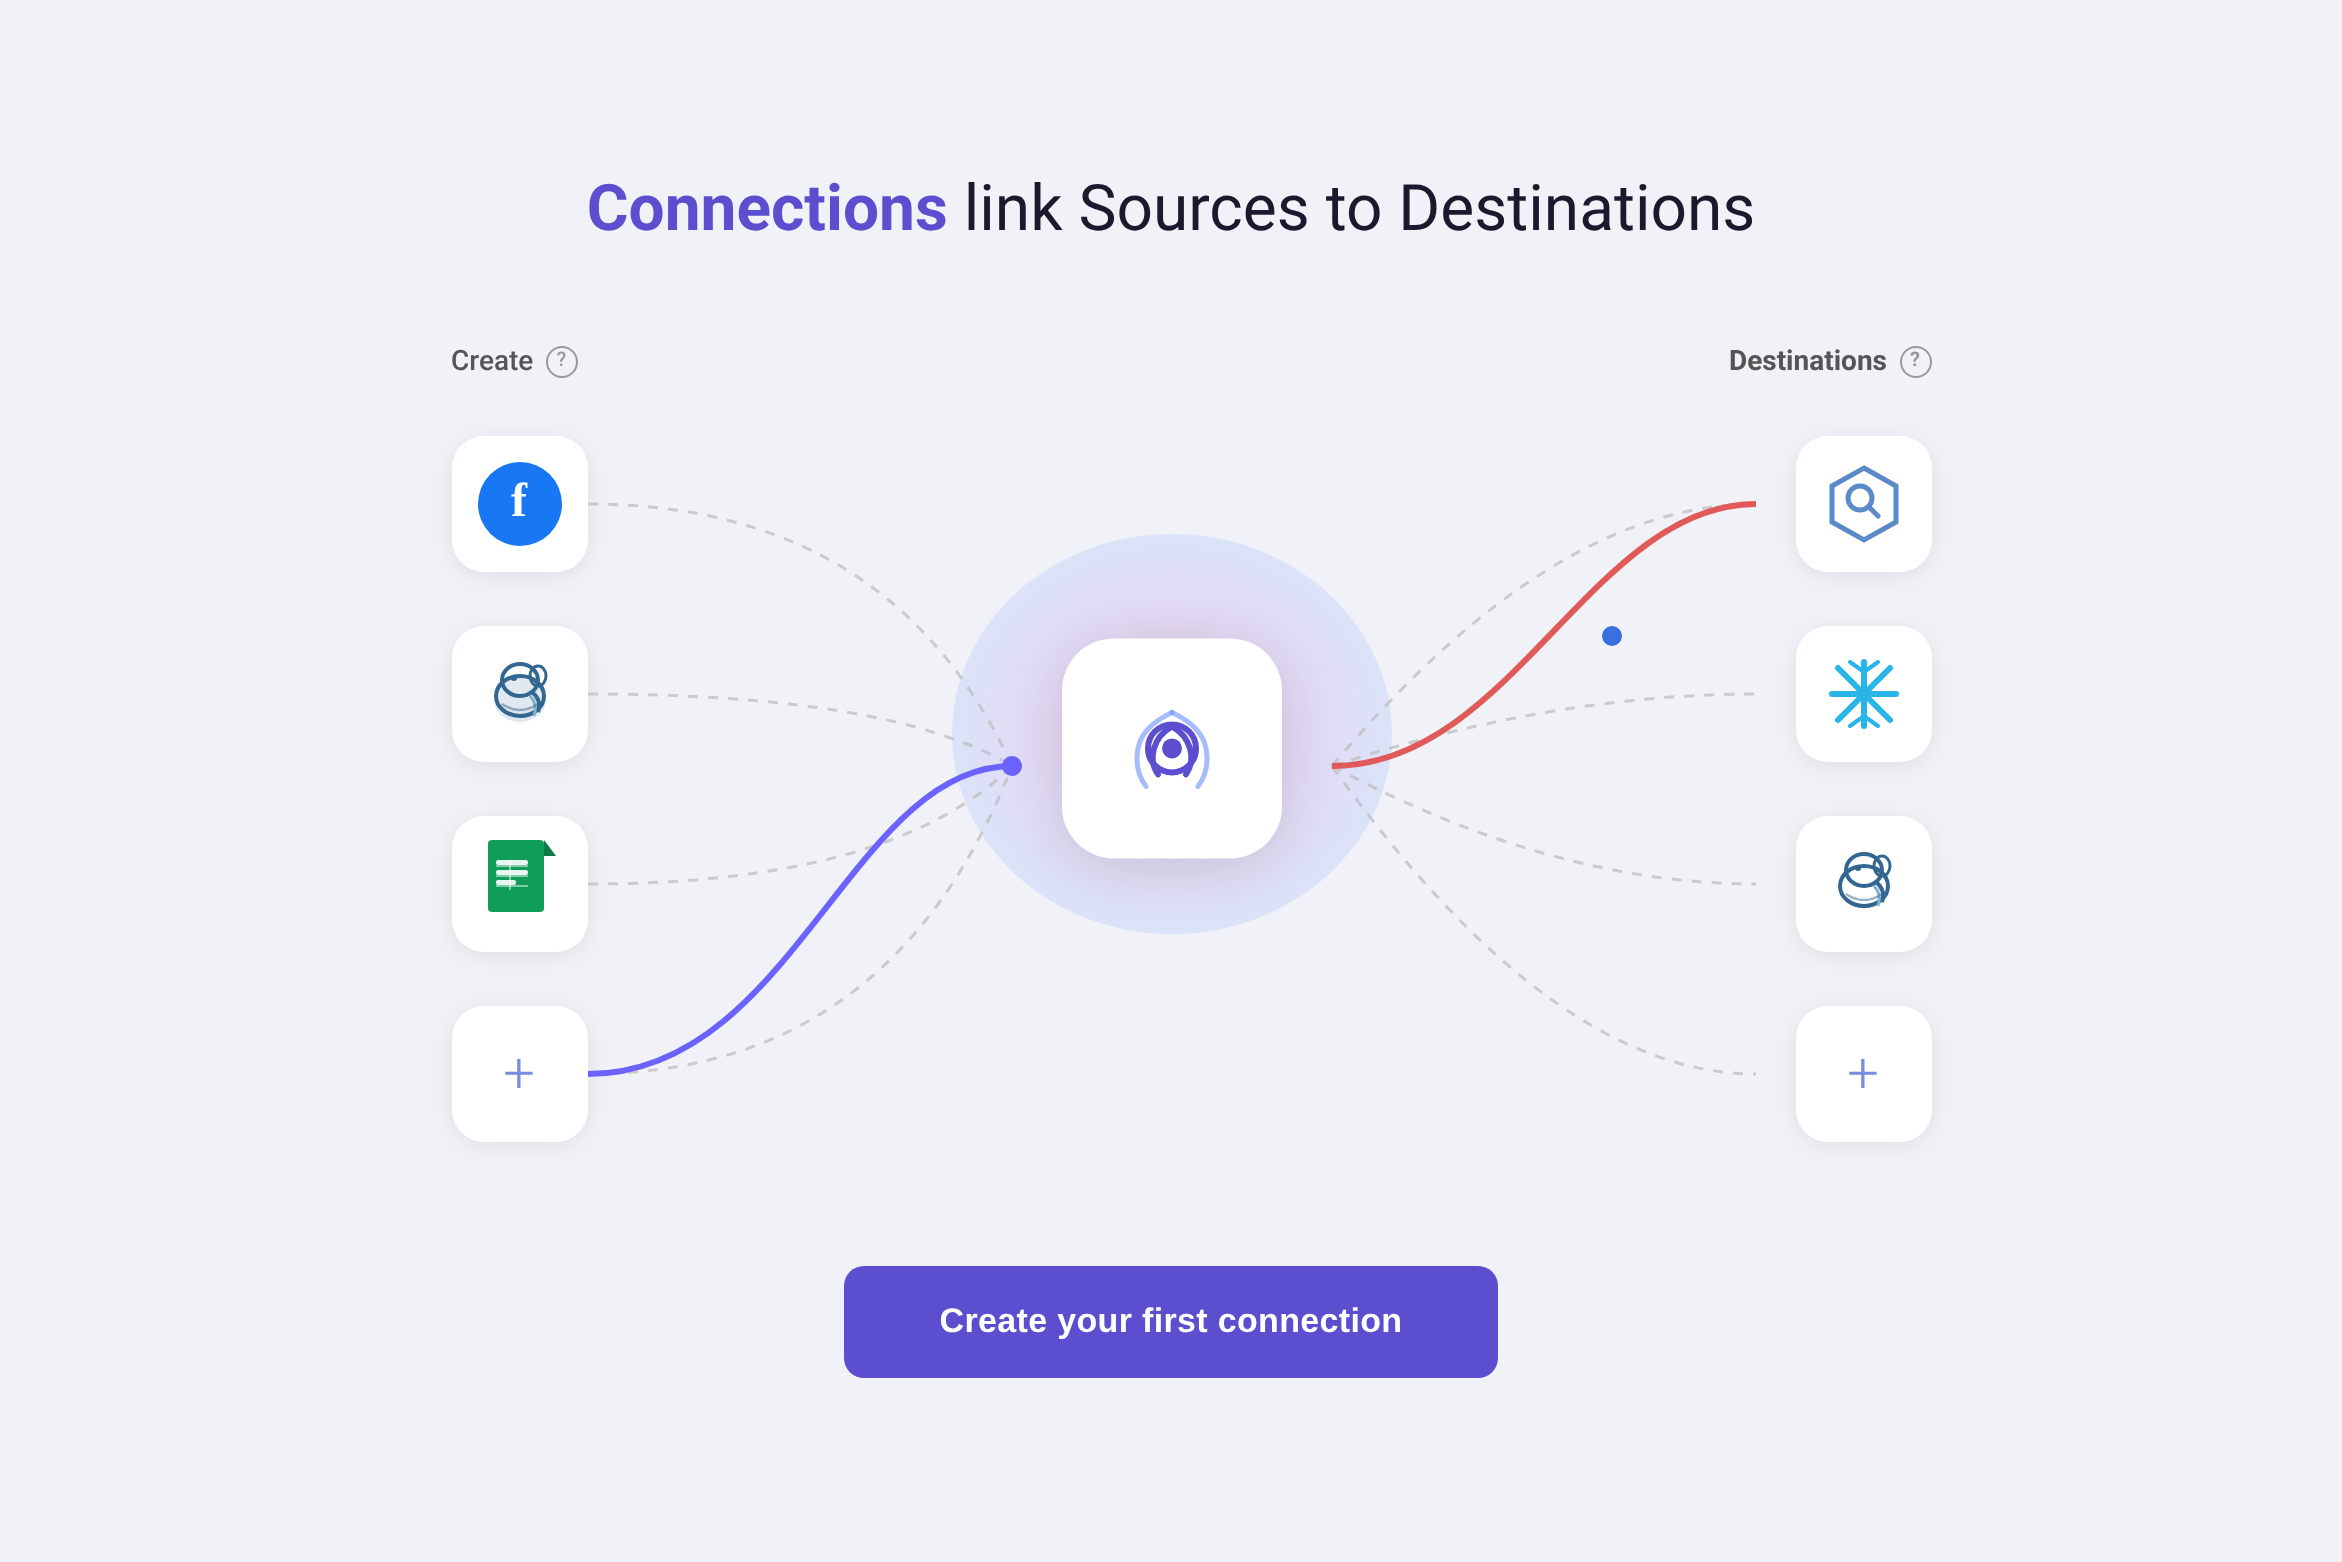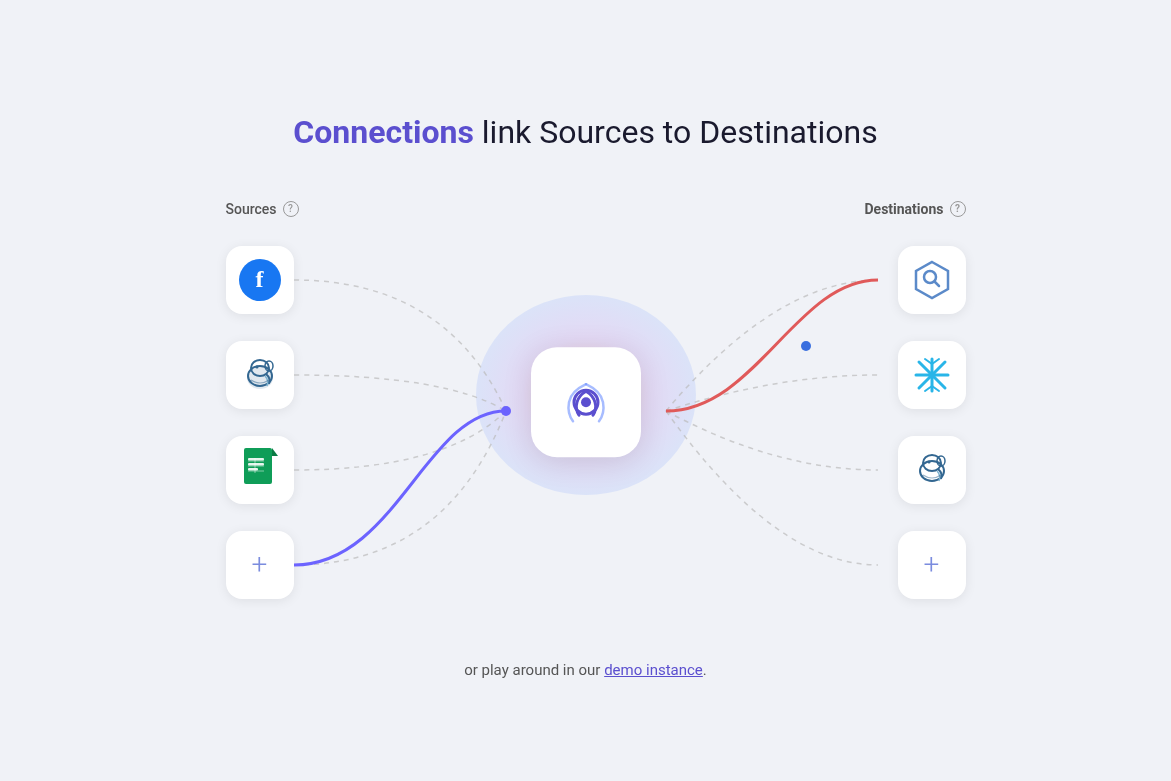--- a/index.html
+++ b/index.html
@@ -207,21 +207,21 @@
 <body>
 
 <div class="page-container">
   <h1 class="title">
     <span class="title-highlight">Connections</span><span> link Sources to Destinations</span>
   </h1>
 
   <div class="diagram-area">
 
     <div class="section-label label-sources">
-      <span>Sources</span>
+      <span>Create</span>
       <span class="help-icon">?</span>
     </div>
     <div class="section-label label-destinations">
       <span>Destinations</span>
       <span class="help-icon">?</span>
     </div>
 
     <svg class="lines-svg" viewBox="0 0 780 420" xmlns="http://www.w3.org/2000/svg">
 
       <path d="M 98 79 Q 250 79 310 210" stroke="#bbb" stroke-width="1.5" stroke-dasharray="5,5" fill="none" opacity="0.7"></path>
@@ -345,17 +345,15 @@
         <path d="M 12 26 Q 21 32 30 26" stroke="#336791" stroke-width="1.2" fill="none" opacity="0.5"></path>
       </svg>
     </div>
 
     <div class="icon-card dst-add">
       <span class="plus-icon">+</span>
     </div>
 
   </div>
 
-
-  <p class="footer-text">
-    <span>or play around in our </span><a class="footer-link">demo instance</a><span>.</span>
-  </p>
+  <button class="cta-button">Create your first connection</button>
+
 </div>
 
 </body></html>

